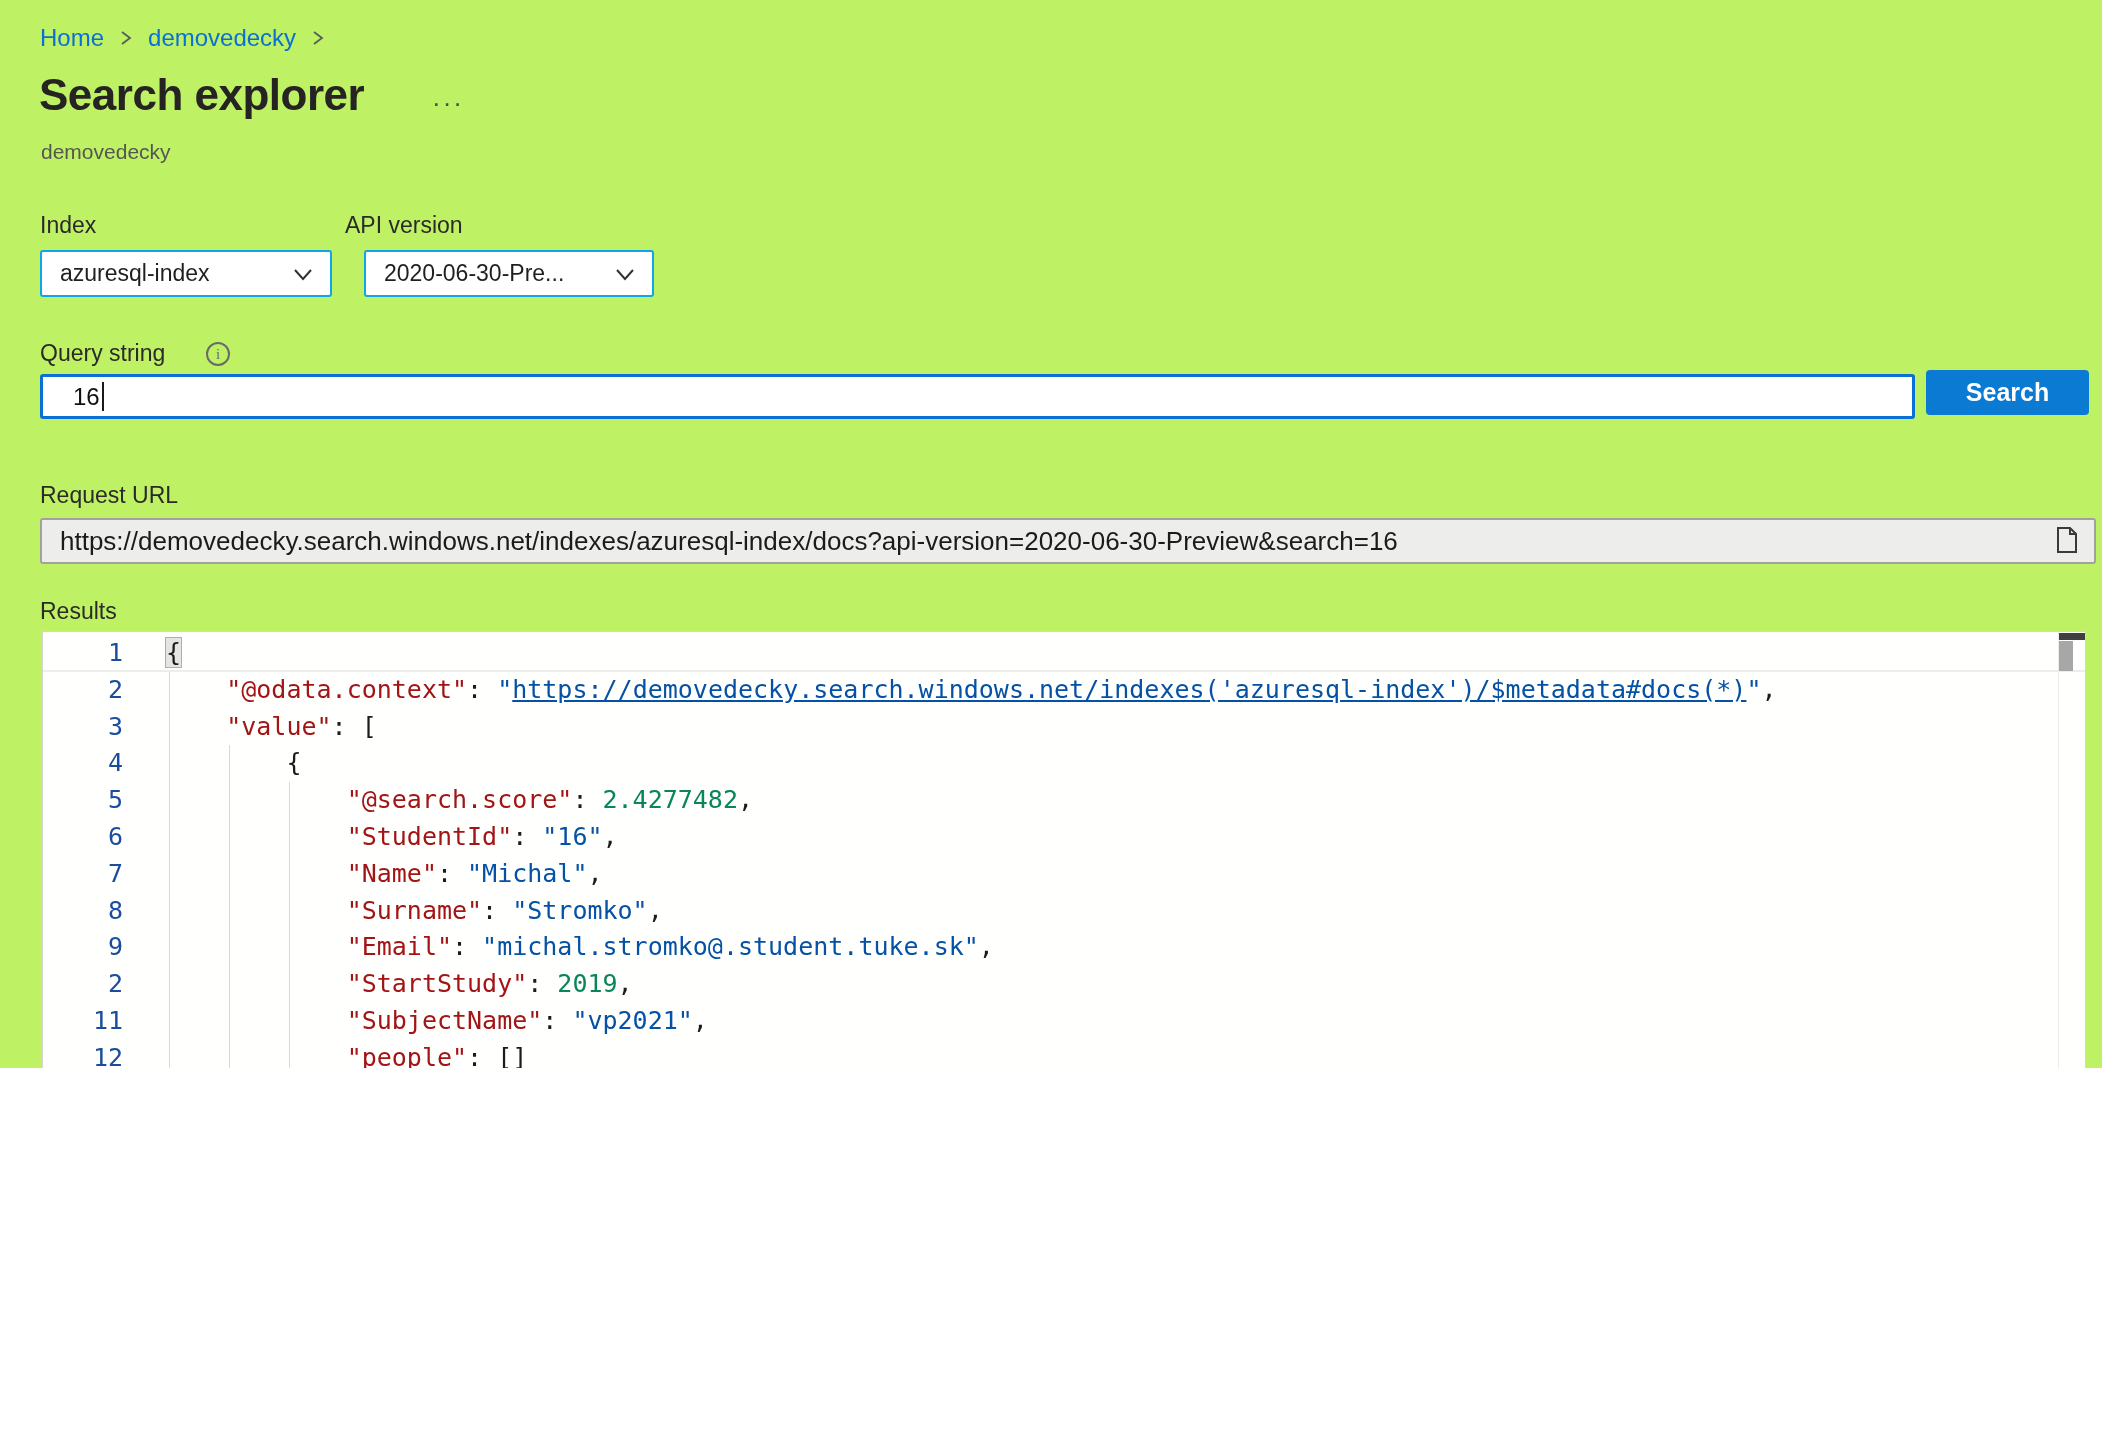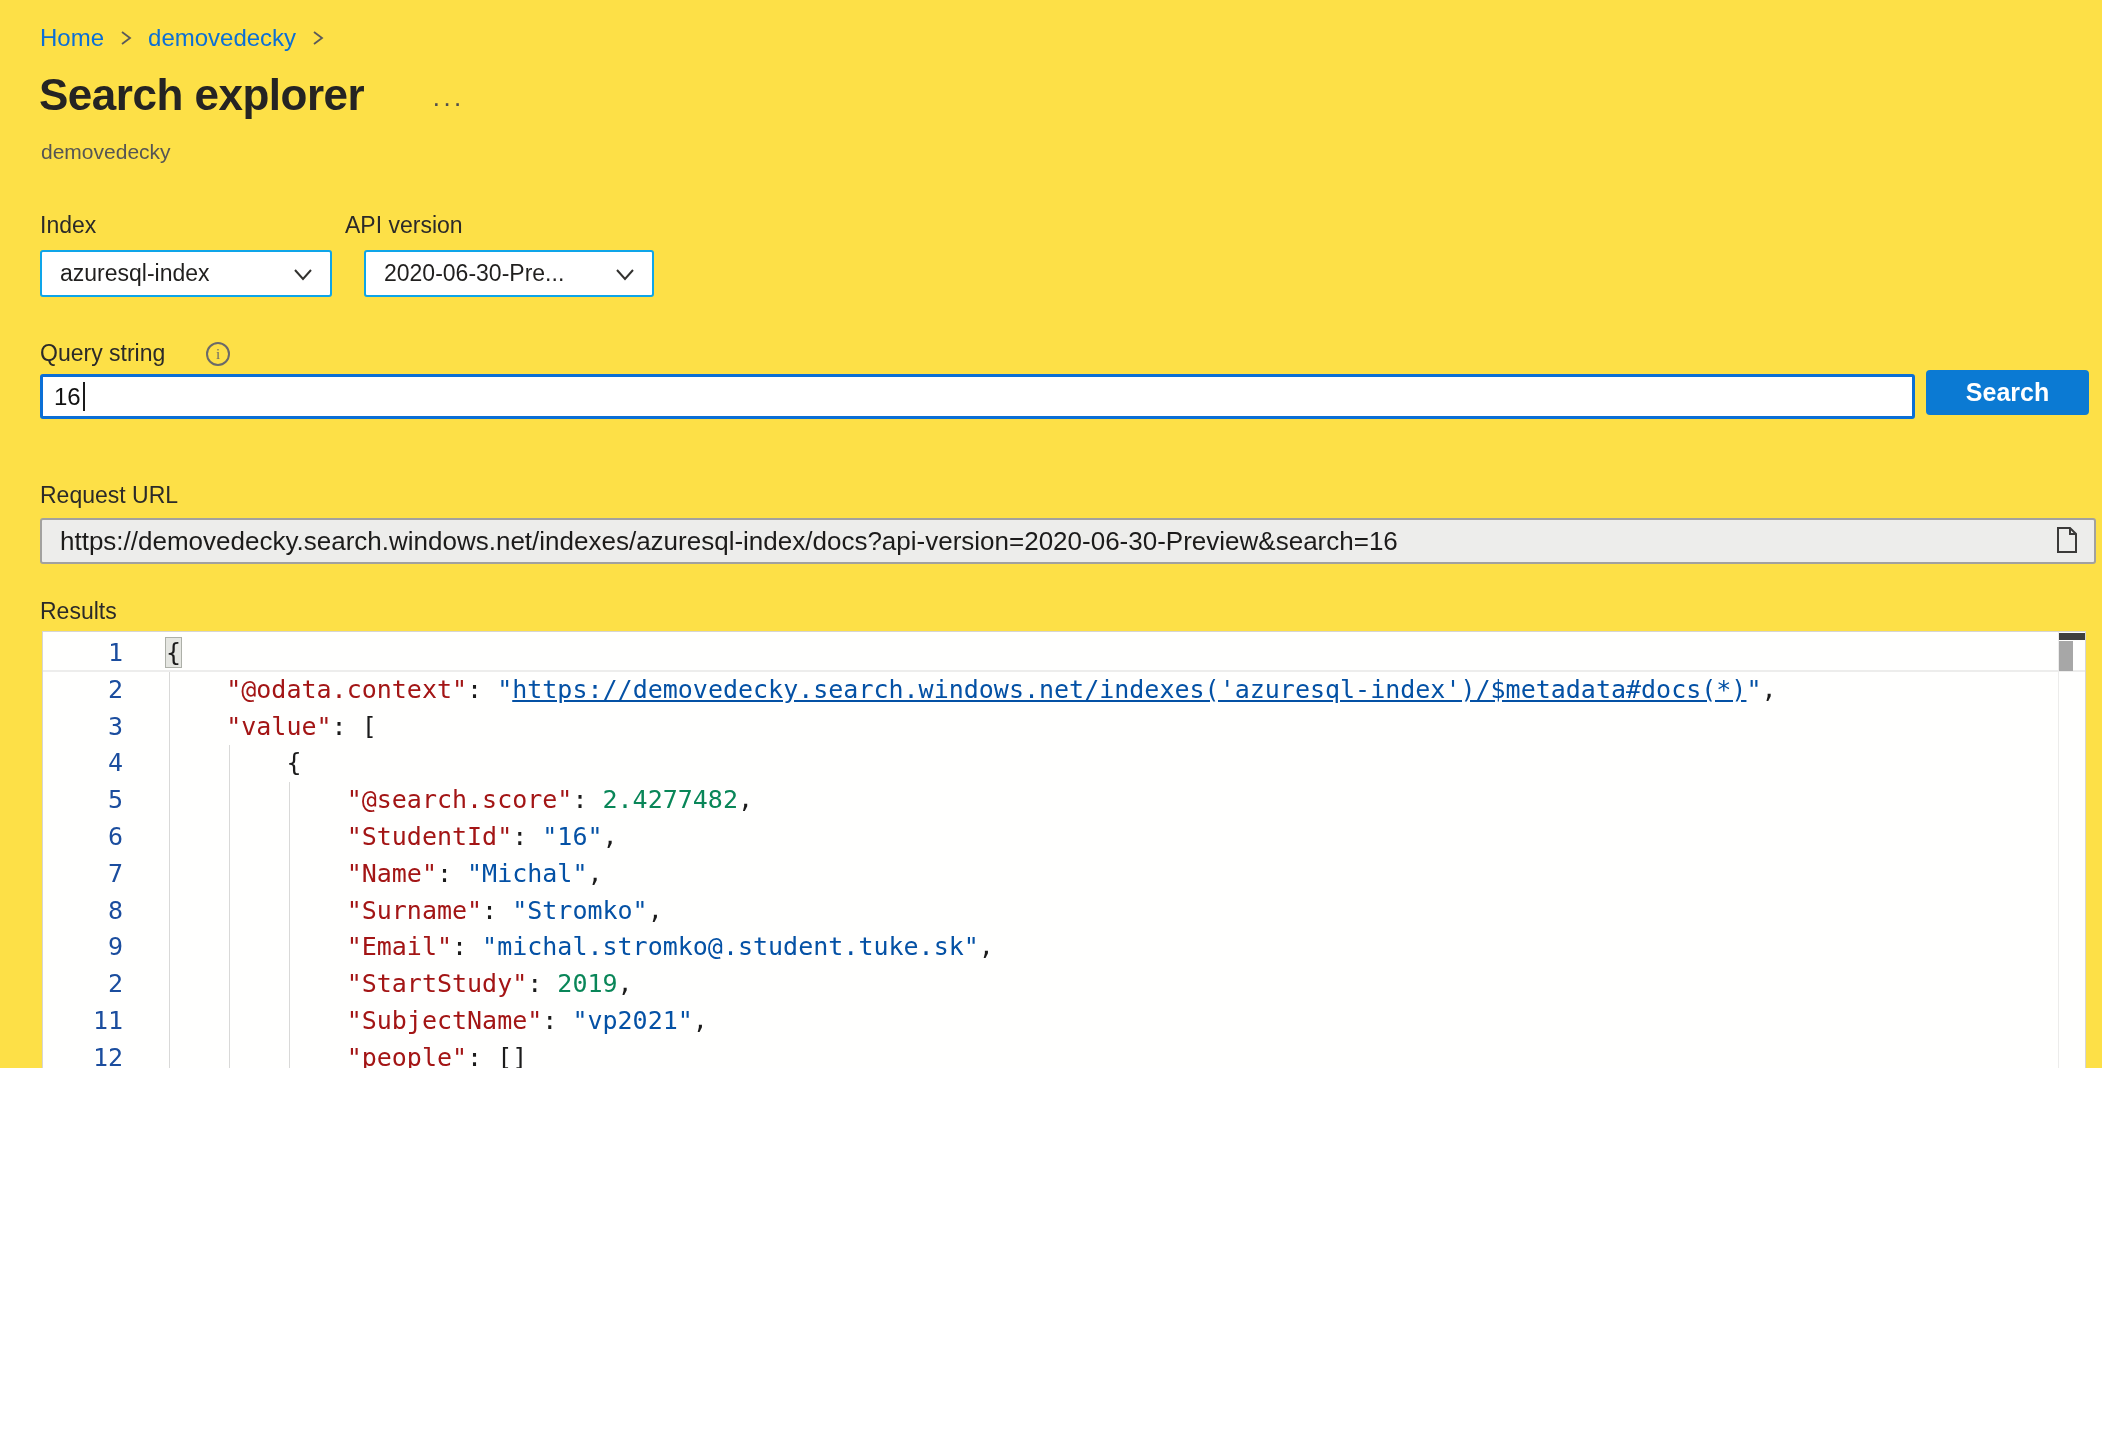--- a/index.html
+++ b/index.html
@@ -1,18 +1,18 @@
 <!DOCTYPE html>
 <html><head>
 <meta charset="utf-8">
 <style>
   * { margin:0; padding:0; box-sizing:border-box; }
   html,body { background:#fff; }
   body { font-family:"Liberation Sans", sans-serif; color:#323130; }
-  .page { position:relative; width:2102px; height:1068px; background:#fde047; overflow:hidden; }
+  .page { position:relative; width:2102px; height:1068px; background:#bef264; overflow:hidden; }
 
   
   .breadcrumb { position:absolute; left:40px; top:24px; display:flex; align-items:center; gap:14px; font-size:24px; }
   .crumb { color:#0b6fd6; cursor:pointer; text-decoration:none; }
   .crumb-sep { display:flex; align-items:center; }
 
   
   .page-title { position:absolute; left:39px; top:70px; font-size:44px; font-weight:700; color:#252423; letter-spacing:-0.5px; }
   .title-more { position:absolute; left:432px; top:88px; font-size:26px; color:#4f4e4d; letter-spacing:2px; cursor:pointer; }
   .page-subtitle { position:absolute; left:41px; top:140px; font-size:21px; color:#565554; }
@@ -24,21 +24,21 @@
   .select { position:absolute; top:250px; height:47px; background:#fff; border:2px solid #0ea5e9; border-radius:3px;
             display:flex; align-items:center; justify-content:space-between; padding:0 14px 0 18px; cursor:pointer; }
   .select .sel-text { font-size:23px; color:#201f1e; white-space:nowrap; overflow:hidden; }
   .select-index { left:40px; width:292px; }
   .select-api { left:364px; width:290px; }
 
   
   .info-icon { position:absolute; left:206px; top:342px; width:24px; height:24px; border:2px solid #6b6a69; border-radius:50%;
                display:flex; align-items:center; justify-content:center; font-size:15px; color:#6b6a69; font-family:"Liberation Serif", serif; }
   .query-input { position:absolute; left:40px; top:374px; width:1875px; height:45px; border:3px solid #0b6fd6; border-radius:3px;
-                 background:#fff; display:flex; align-items:center; padding-left:11px; }
+                 background:#fff; display:flex; align-items:center; padding-left:30px; }
   .query-input .q-val { font-size:24px; color:#111; }
   .caret { width:2px; height:29px; background:#1a1a1a; margin-left:2px; }
   .search-btn { position:absolute; left:1926px; top:370px; width:163px; height:45px; background:#0b7ad3; border:none; border-radius:4px;
                 color:#fff; font-size:25px; font-weight:700; font-family:"Liberation Sans", sans-serif; cursor:pointer;
                 display:flex; align-items:center; justify-content:center; }
 
   
   .url-field { position:absolute; left:40px; top:518px; width:2056px; height:46px; background:#ededeb; border:2px solid #a2a19f;
                border-radius:3px; display:flex; align-items:center; padding:0 14px 0 18px; }
   .url-text { flex:1; font-size:26px; color:#1c1b1a; white-space:nowrap; overflow:hidden; }

